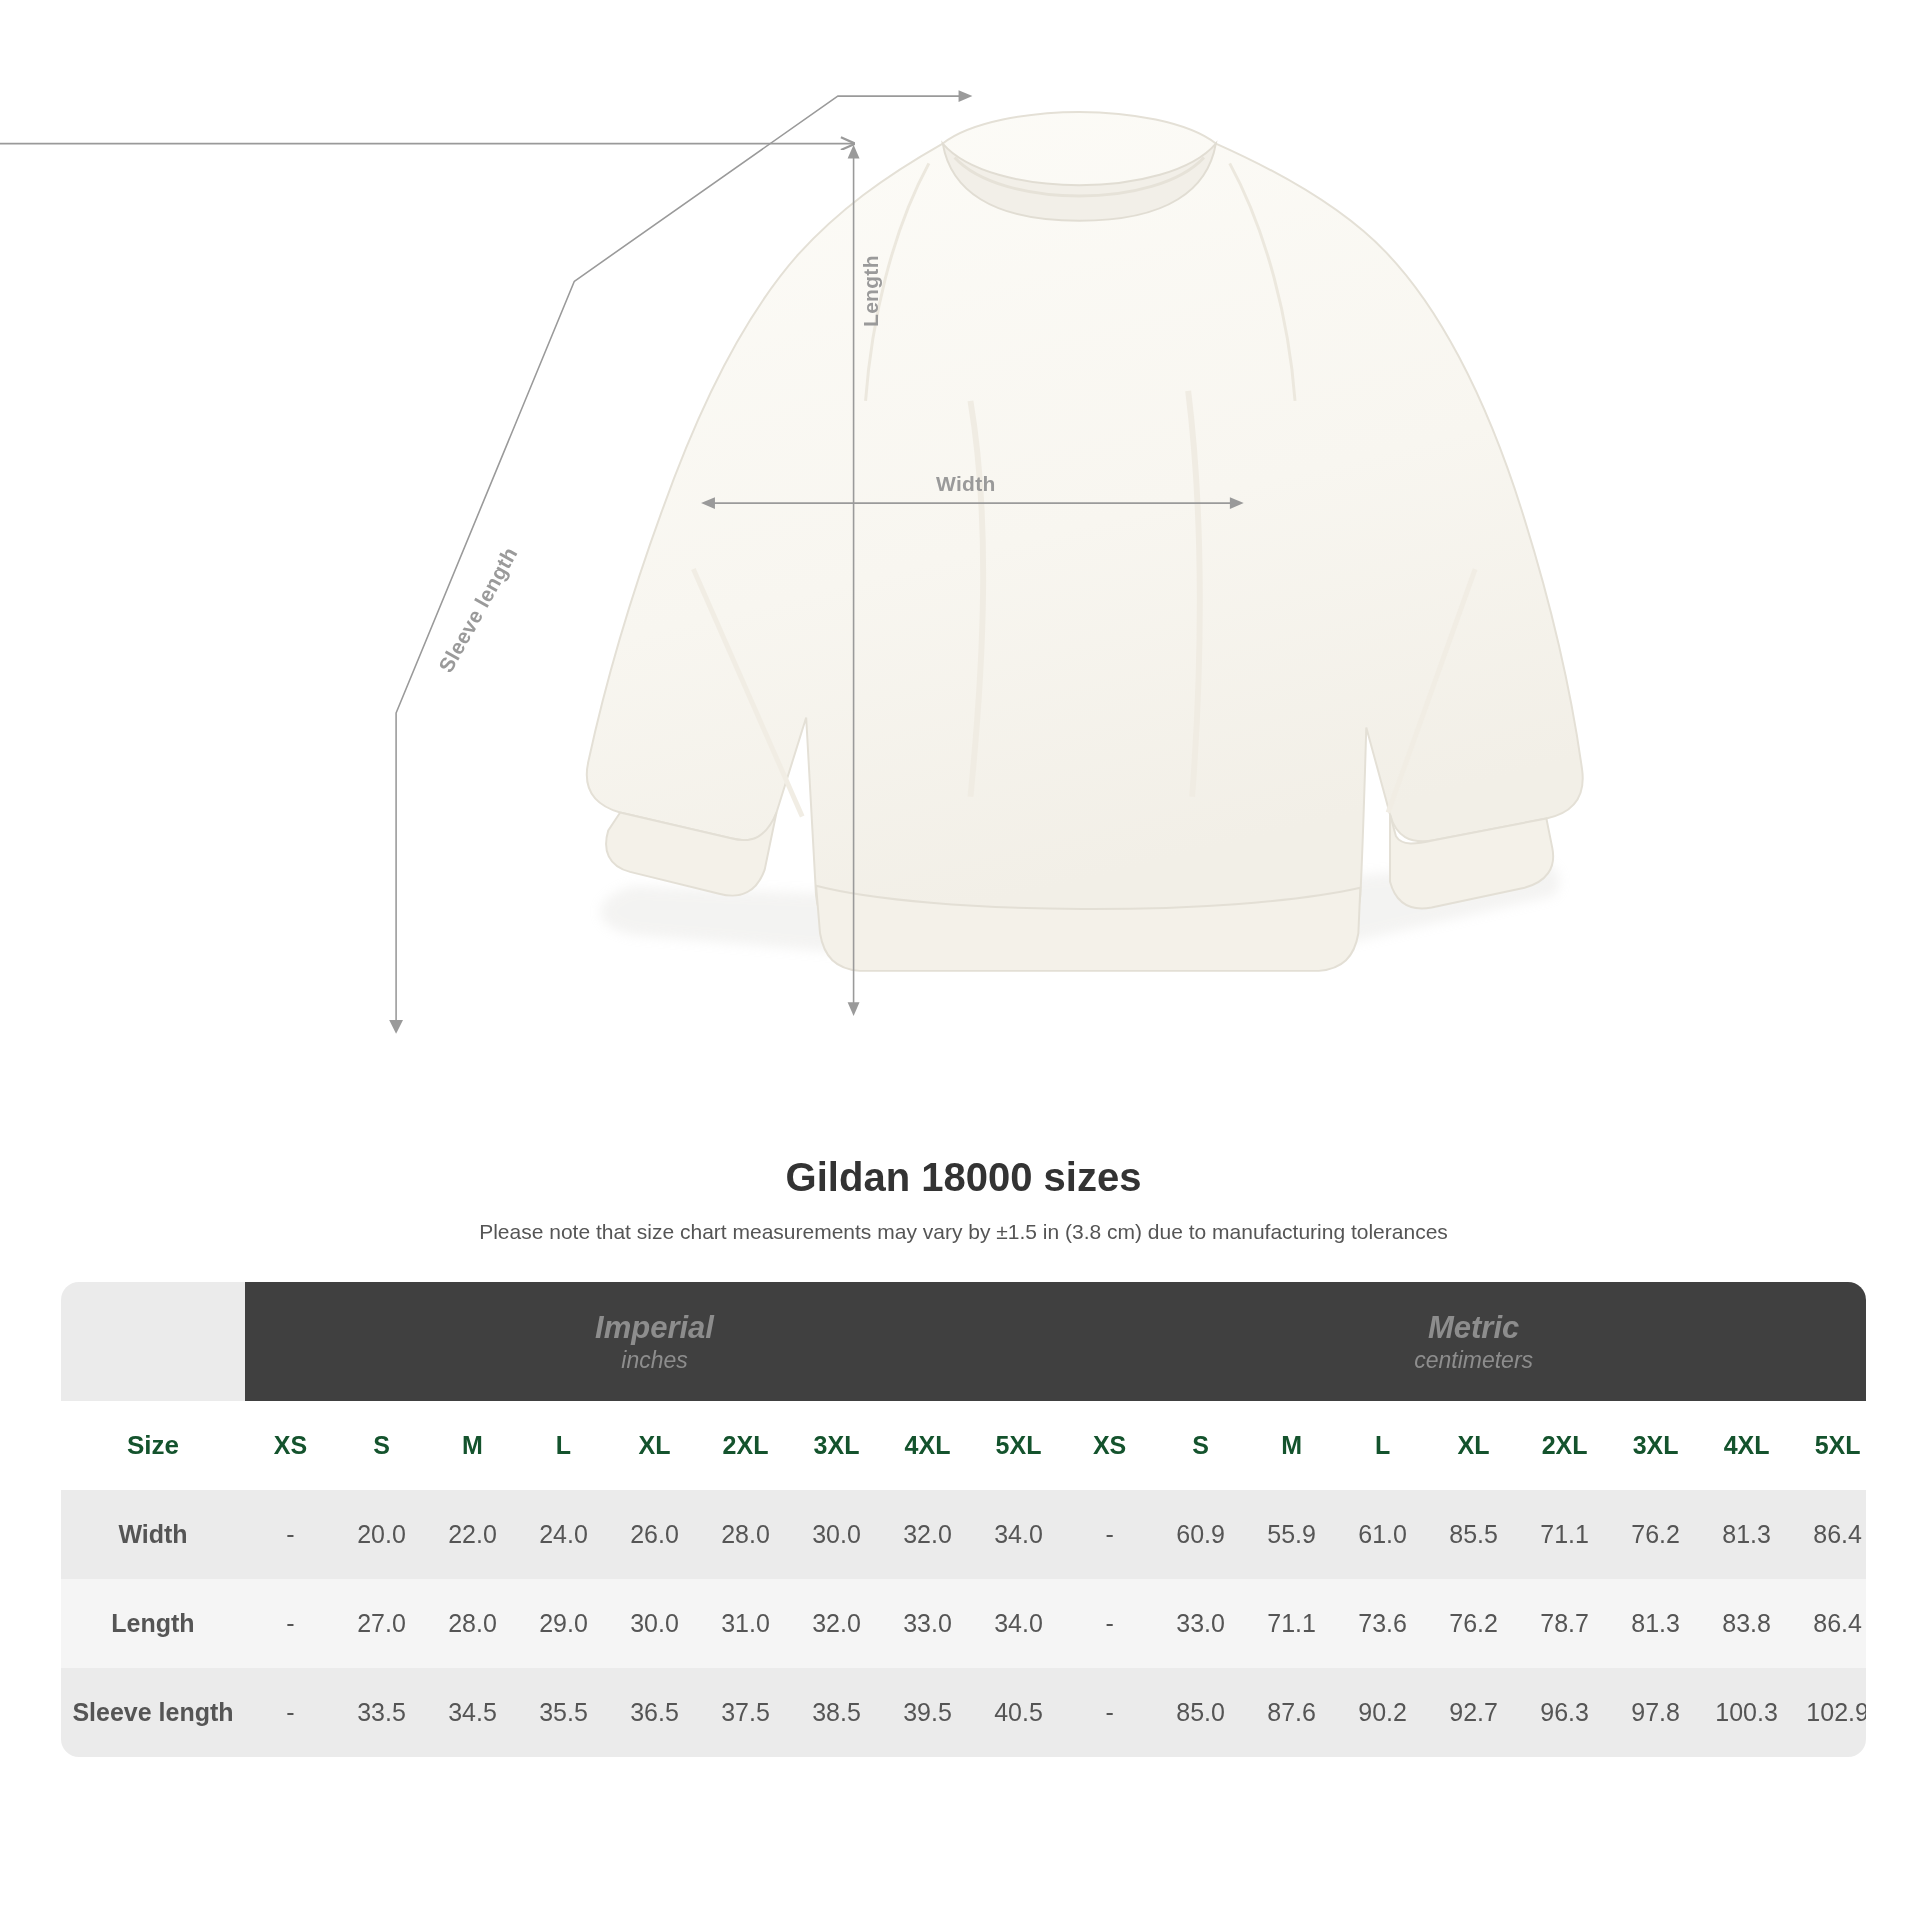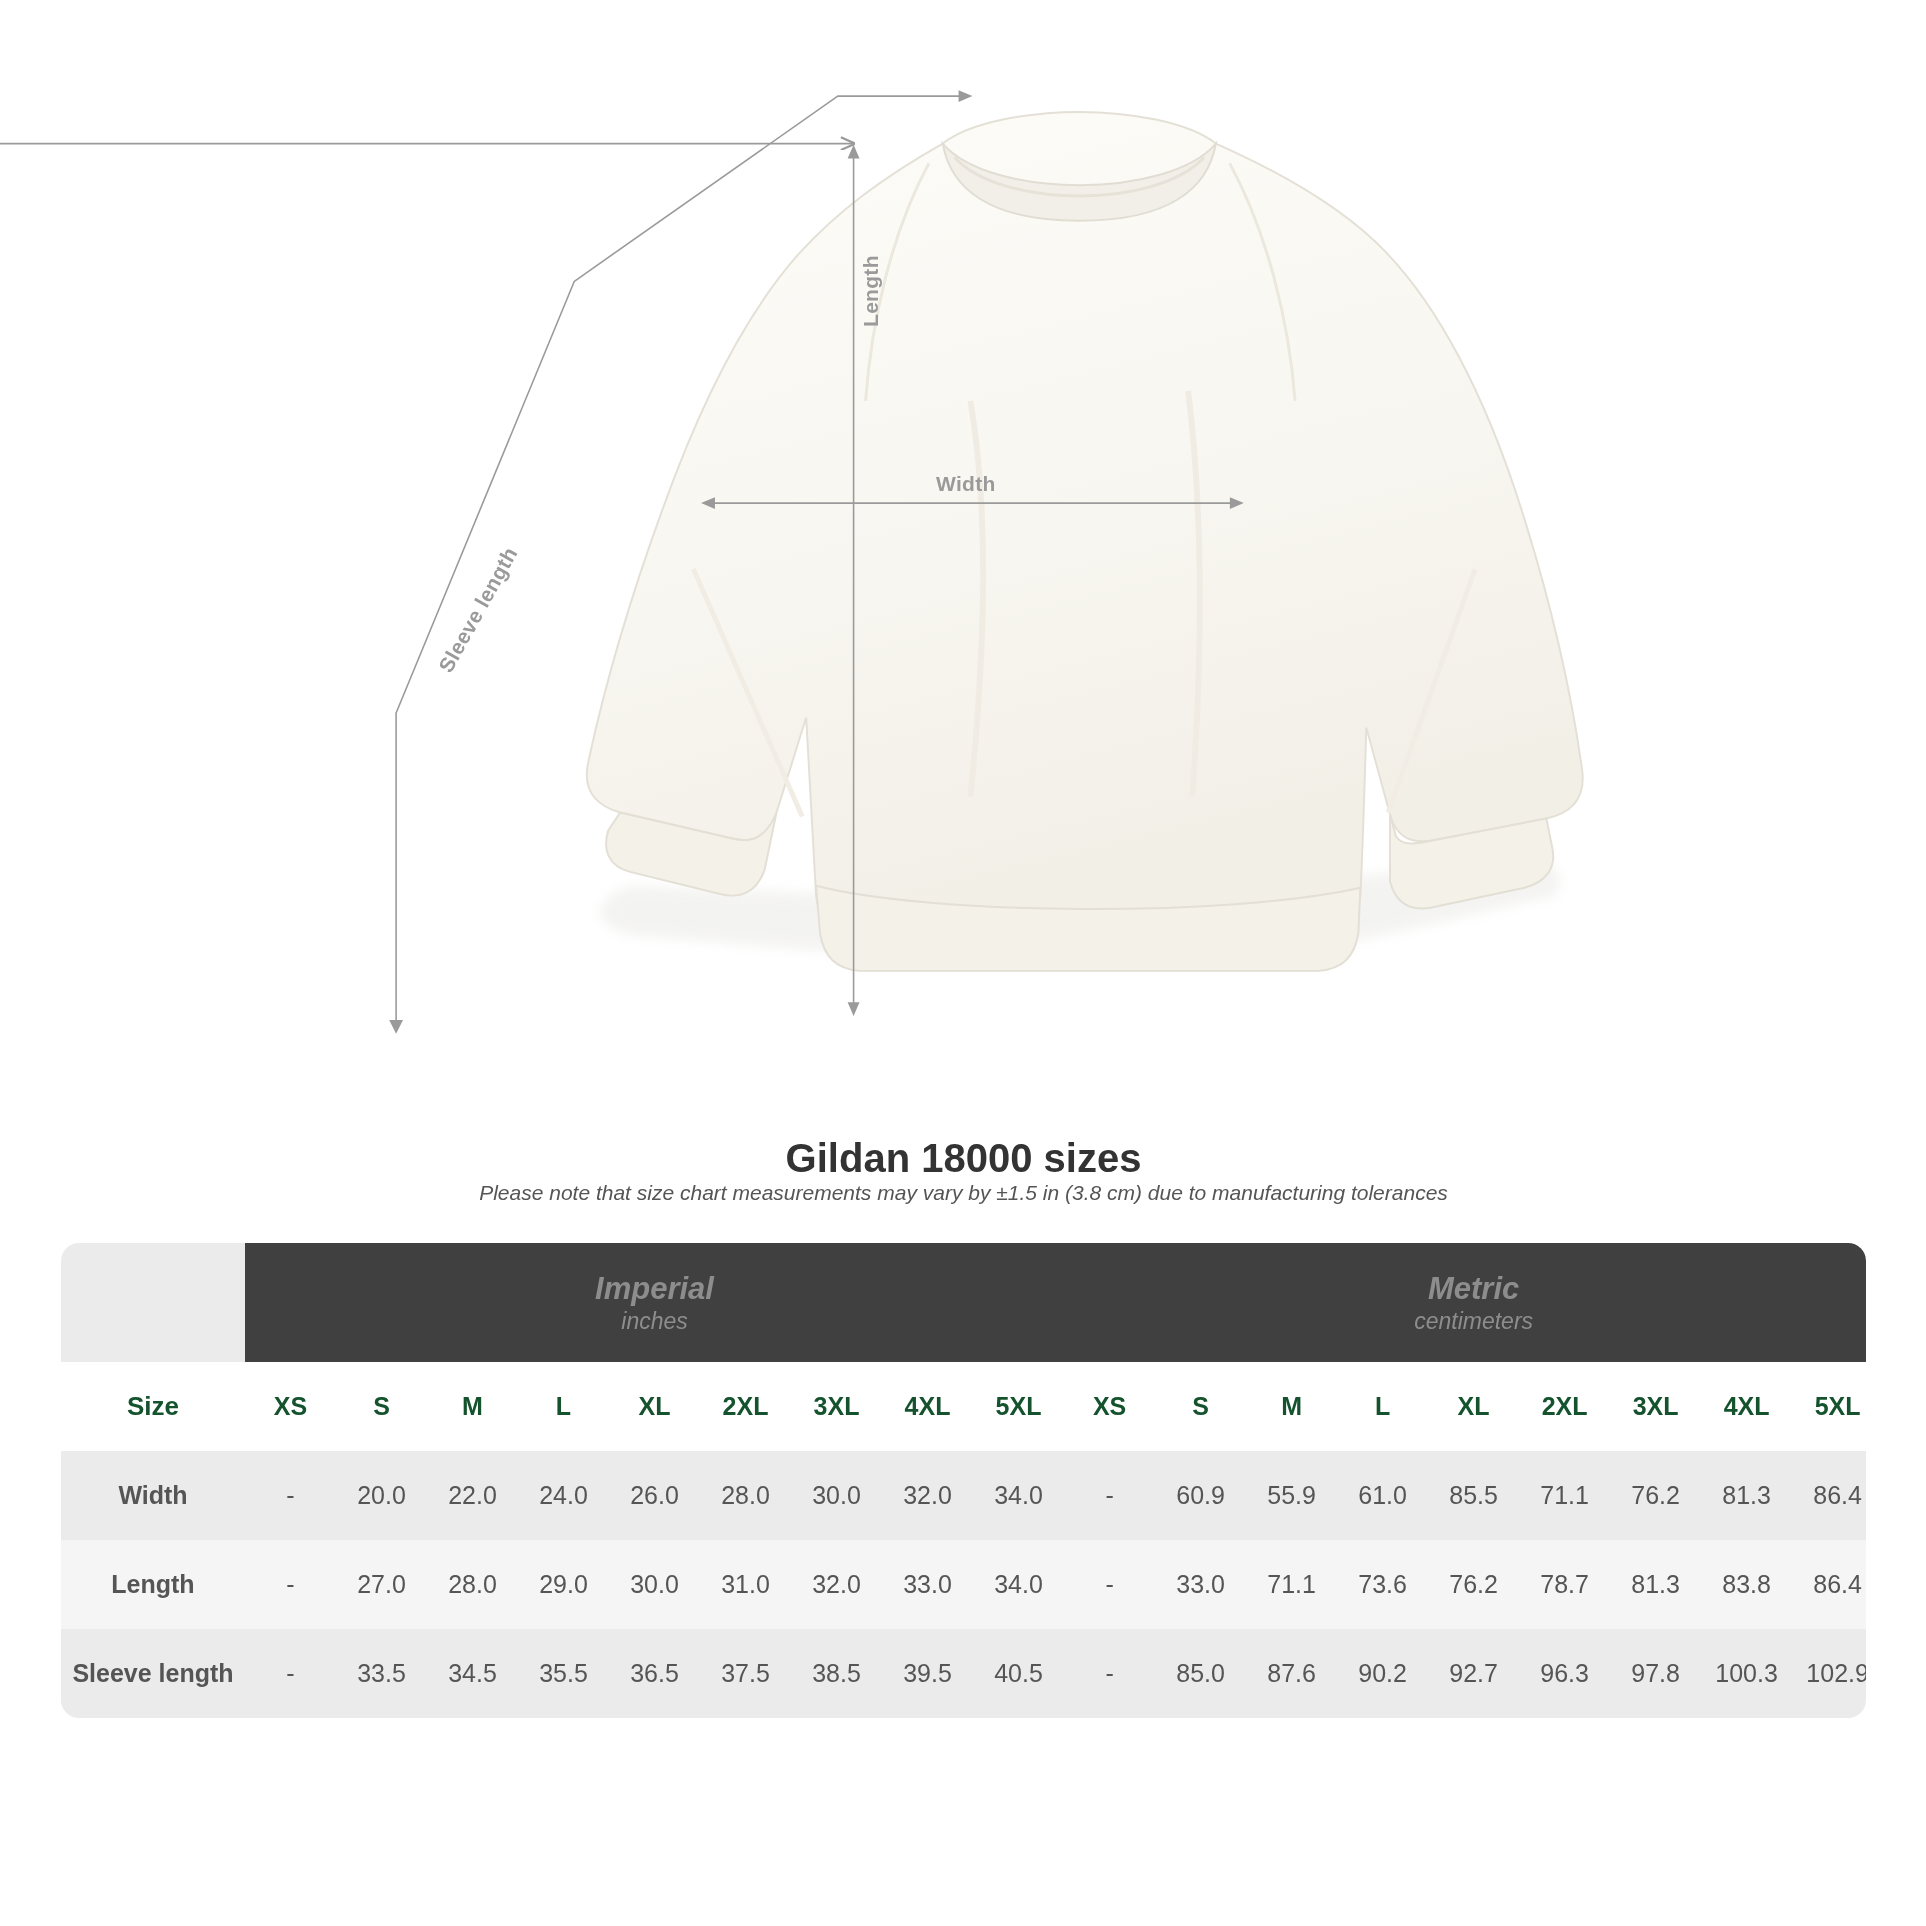--- a/index.html
+++ b/index.html
@@ -61,27 +61,27 @@
     transform-origin: left top;
     white-space: nowrap;
   }
 
   
   .chart-title {
     text-align: center;
     font-size: 40px;
     font-weight: bold;
     color: #333;
-    margin-top: 7px;
+    margin-top: 26px;
   }
   .chart-note {
     text-align: center;
     font-size: 21px;
-    font-style: italic;
     color: #555;
+    margin-top: 20px;
   }
 
   
   .table-wrap {
     margin: 38px 61px 0 61px;
     border-radius: 18px;
     overflow: hidden;
   }
   table.size-table {
     border-collapse: collapse;

